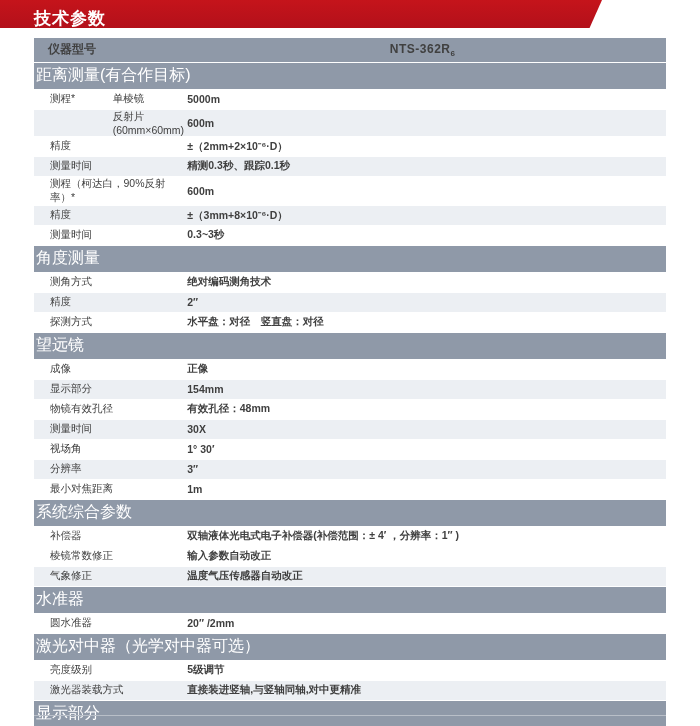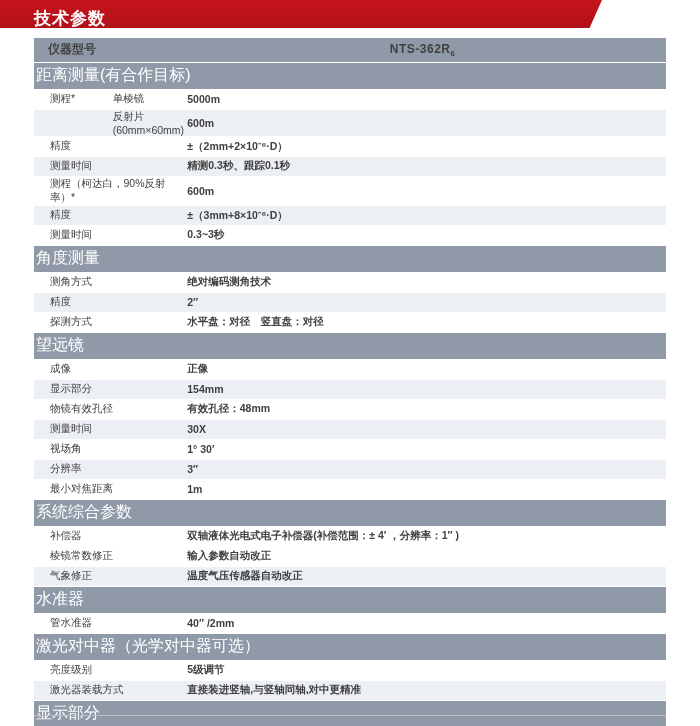--- a/index.html
+++ b/index.html
@@ -196,22 +196,22 @@
             <td class="c3">输入参数自动改正</td>
           </tr>
           <tr class="row alt">
             <td class="c1" colspan="2">气象修正</td>
             <td class="c3">温度气压传感器自动改正</td>
           </tr>
           <tr class="section">
             <td colspan="3">水准器</td>
           </tr>
           <tr class="row">
-            <td class="c1" colspan="2">管水准器</td>
-            <td class="c3">40″ /2mm</td>
+            <td class="c1" colspan="2">圆水准器</td>
+            <td class="c3">20″ /2mm</td>
           </tr>
           <tr class="section">
             <td colspan="3">激光对中器（光学对中器可选）</td>
           </tr>
           <tr class="row">
             <td class="c1" colspan="2">亮度级别</td>
             <td class="c3">5级调节</td>
           </tr>
           <tr class="row alt">
             <td class="c1" colspan="2">激光器装载方式</td>

